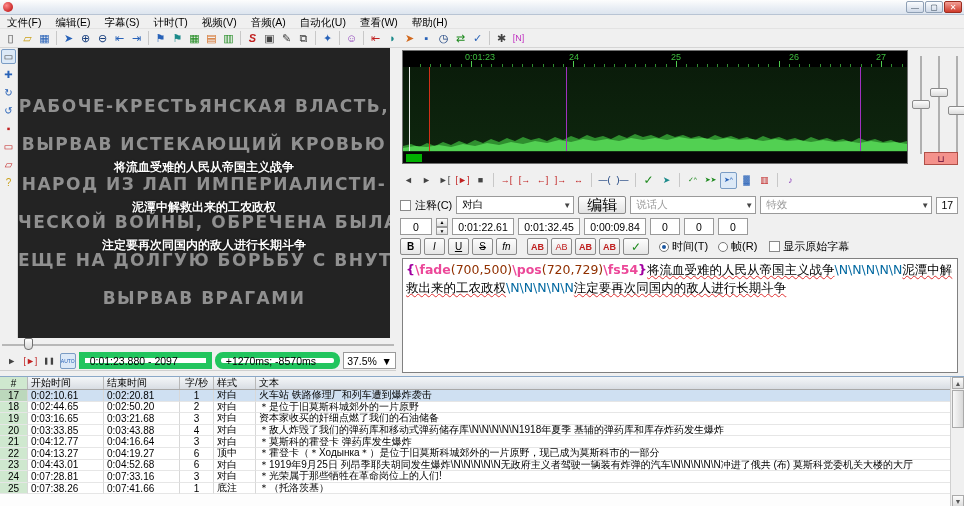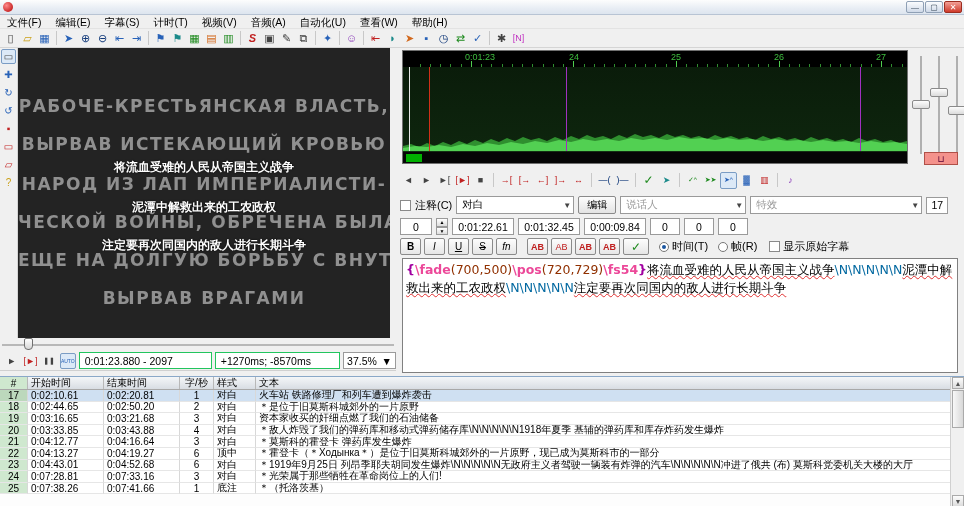--- a/index.html
+++ b/index.html
@@ -42,21 +42,21 @@
   .vline.zh { color:#ffffff; font-size:12px; font-weight:bold; text-shadow:0 0 2px #000; }
   
   #vseek { position:absolute; left:0; top:338px; width:396px; height:13px; background:#f0f0f0; }
   #vseek .track { position:absolute; left:2px; right:2px; top:6px; height:2px; background:#b8b8b8; }
   #vseek .thumb { position:absolute; left:24px; top:0px; width:9px; height:12px; background:linear-gradient(#fefefe,#d6d6d6);
     border:1px solid #707070; border-radius:2px 2px 4px 4px; }
   #vctrl { position:absolute; left:0; top:351px; width:396px; height:20px; background:#f0f0f0;
     display:flex; align-items:center; gap:3px; padding-left:4px; border-bottom:1px solid #d0d0d0;}
   .vbtn { width:16px; height:16px; display:flex; align-items:center; justify-content:center; font-size:9px; }
   .vbtn.toggled { border:1px solid #7a9cc4; background:#dce9f7; border-radius:2px; }
-  .vfield { height:17px; background:#fff; border:1px solid #22c55e; font-size:10.5px;
+  .vfield { height:17px; background:#fff; border:6px solid #22c55e; font-size:10.5px;
     display:flex; align-items:center; padding:0 5px; }
   #vzoom { width:54px; height:17px; background:#fff; border:1px solid #9a9a9a; font-size:10.5px;
     display:flex; align-items:center; justify-content:space-between; padding:0 3px; }
   
   #audio { position:absolute; left:396px; top:48px; width:568px; height:328px; background:#f0f0f0; }
   #wavebox { position:absolute; left:6px; top:2px; width:506px; height:114px; border:1px solid #707070; background:#000; overflow:hidden; }
   #ruler { position:absolute; left:0; top:0; width:100%; height:16px; background:#000; }
   .rlabel { position:absolute; top:1px; color:#3fbf3f; font-size:9px; }
   .tick { position:absolute; bottom:0; width:1px; height:3px; background:#2f8f2f; }
   .tick.big { height:6px; background:#4fcf4f; }
@@ -79,21 +79,21 @@
   
   #erow1 { position:absolute; left:4px; top:147px; width:562px; height:20px; display:flex; align-items:center; gap:4px; }
   #erow2 { position:absolute; left:4px; top:169px; width:562px; height:19px; display:flex; align-items:center; gap:4px; }
   #erow3 { position:absolute; left:4px; top:189px; width:562px; height:19px; display:flex; align-items:center; gap:3px; }
   .chk { width:11px; height:11px; border:1px solid #8a8a8a; background:#fff; display:inline-block; }
   .combo { height:18px; background:#fff; border:1px solid #9a9a9a; display:flex; align-items:center;
     justify-content:space-between; padding:0 2px 0 5px; font-size:10.5px; }
   .combo .arrow { color:#444; font-size:8px; }
   .ghost { color:#9a9a9a; }
   .ebtn { height:18px; padding:0 8px; background:linear-gradient(#fdfdfd,#e3e3e3); border:1px solid #8a8a8a;
-    border-radius:2px; font-size:10px; display:flex; align-items:center; }
+    border-radius:2px; font-size:15px; display:flex; align-items:center; }
   .efield { height:17px; background:#fff; border:1px solid #9a9a9a; font-size:10.5px;
     display:flex; align-items:center; justify-content:center; }
   .spin { width:12px; height:17px; display:flex; flex-direction:column; }
   .spin span { flex:1; border:1px solid #9a9a9a; font-size:5px; line-height:6px; text-align:center;
     background:linear-gradient(#fff,#ddd); }
   .fbtn { width:21px; height:17px; border:1px solid #8a8a8a; border-radius:2px; background:linear-gradient(#fdfdfd,#e6e6e6);
     display:flex; align-items:center; justify-content:center; font-size:10px; }
   .radio { width:10px; height:10px; border:1px solid #777; border-radius:50%; background:#fff; display:inline-block; position:relative; }
   .radio.on::after { content:""; position:absolute; left:2px; top:2px; width:4px; height:4px; border-radius:50%; background:#1a56a0; }
   
@@ -215,35 +215,35 @@
 <div id="vseek">
   <div class="track"></div>
   <div class="thumb"></div>
 </div>
 <div id="vctrl">
   <span class="vbtn c-dark">►</span>
   <span class="vbtn c-red">[►]</span>
   <span class="vbtn c-dark" style="font-size:7px;">❚❚</span>
   <span class="vbtn toggled c-blue" style="font-size:5px;">AUTO</span>
   <span class="vfield" style="width:136px;">0:01:23.880 - 2097</span>
-  <span class="vfield" style="width:128px;">+1270ms; -8570ms</span>
+  <span class="vfield" style="width:128px;border-radius:8px;">+1270ms; -8570ms</span>
   <span id="vzoom">
     <span>37.5%</span>
     <span class="arrow">▼</span>
   </span>
 </div>
 
 <div id="audio">
 
   <div id="wavebox">
     <div id="ruler">
       <span class="rlabel" style="left:62px;">0:01:23</span>
       <span class="rlabel" style="left:166px;">24</span>
       <span class="rlabel" style="left:268px;">25</span>
-      <span class="rlabel" style="left:371px;">26</span>
+      <span class="rlabel" style="left:386px;">26</span>
       <span class="rlabel" style="left:473px;">27</span>
 
       <span class="tick big" style="left:68px;"></span>
         <span class="tick big" style="left:170px;"></span>
       <span class="tick big" style="left:273px;"></span>
         <span class="tick big" style="left:376px;"></span>
       <span class="tick big" style="left:478px;"></span>
       <span class="tick" style="left:17px;"></span>
         <span class="tick" style="left:27px;"></span>
         <span class="tick" style="left:37px;"></span>

